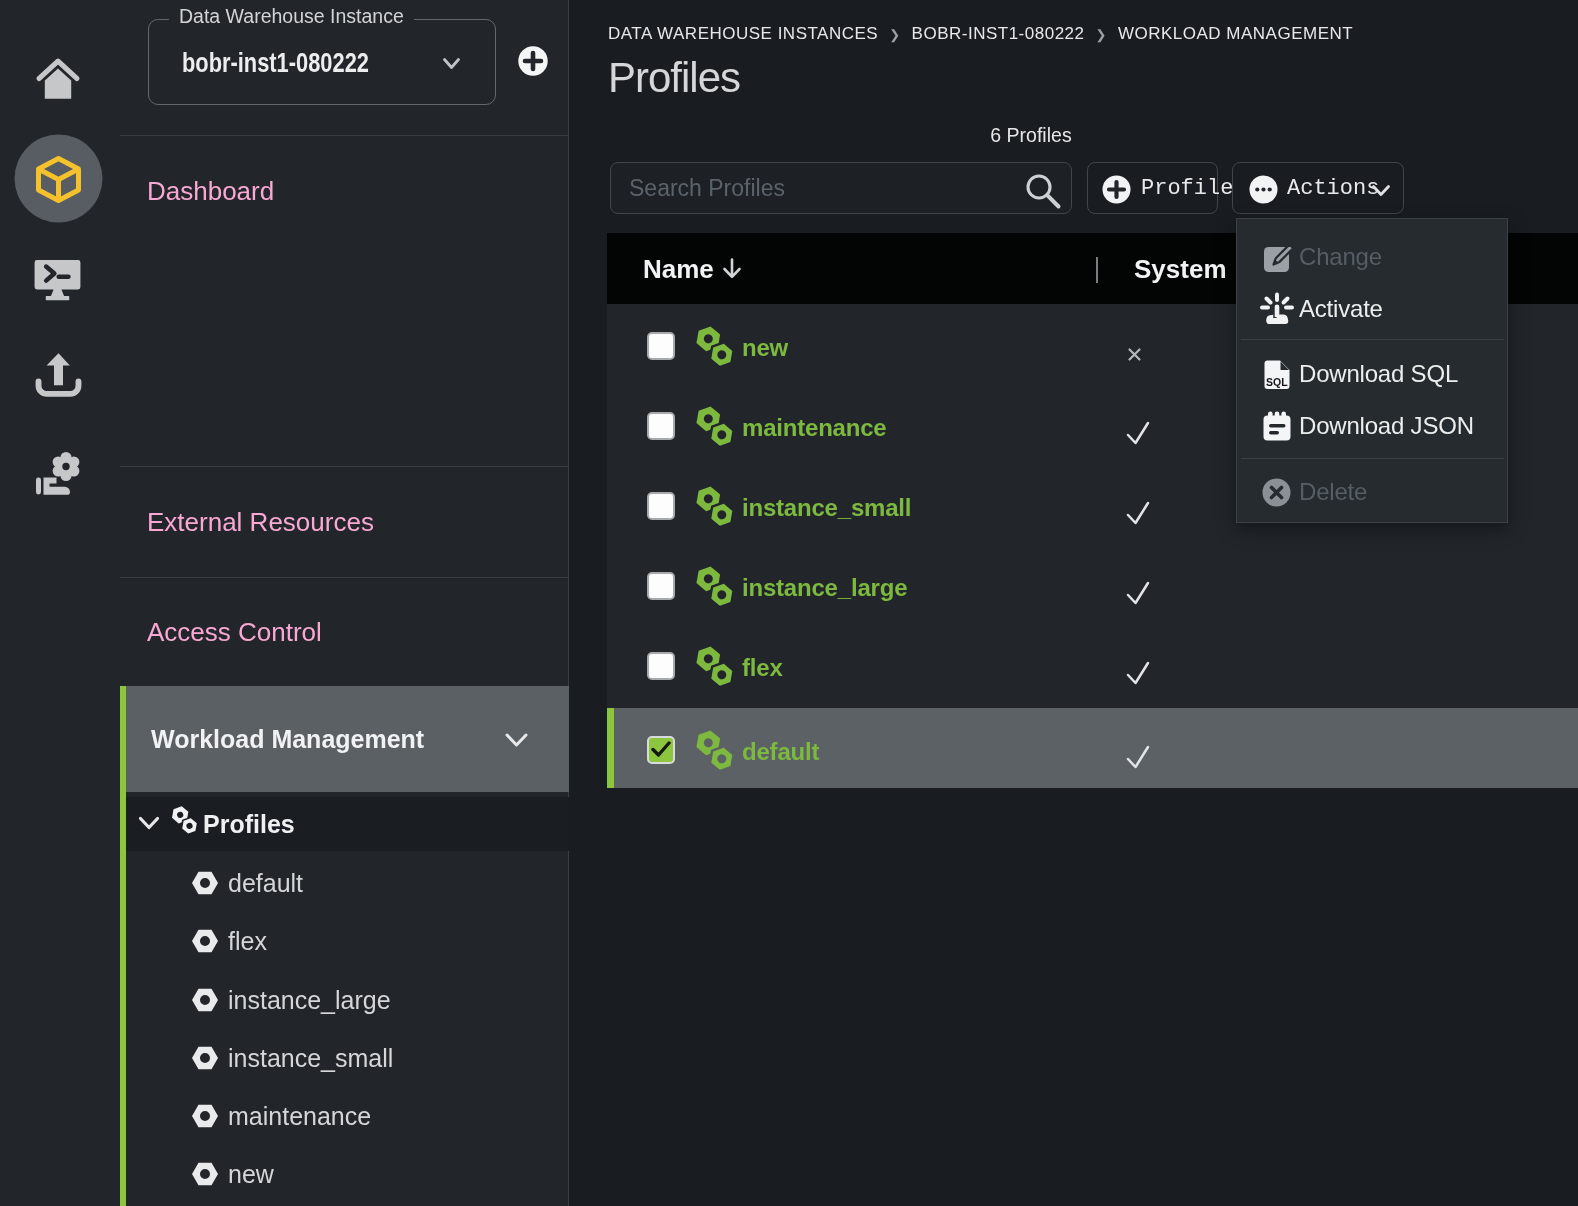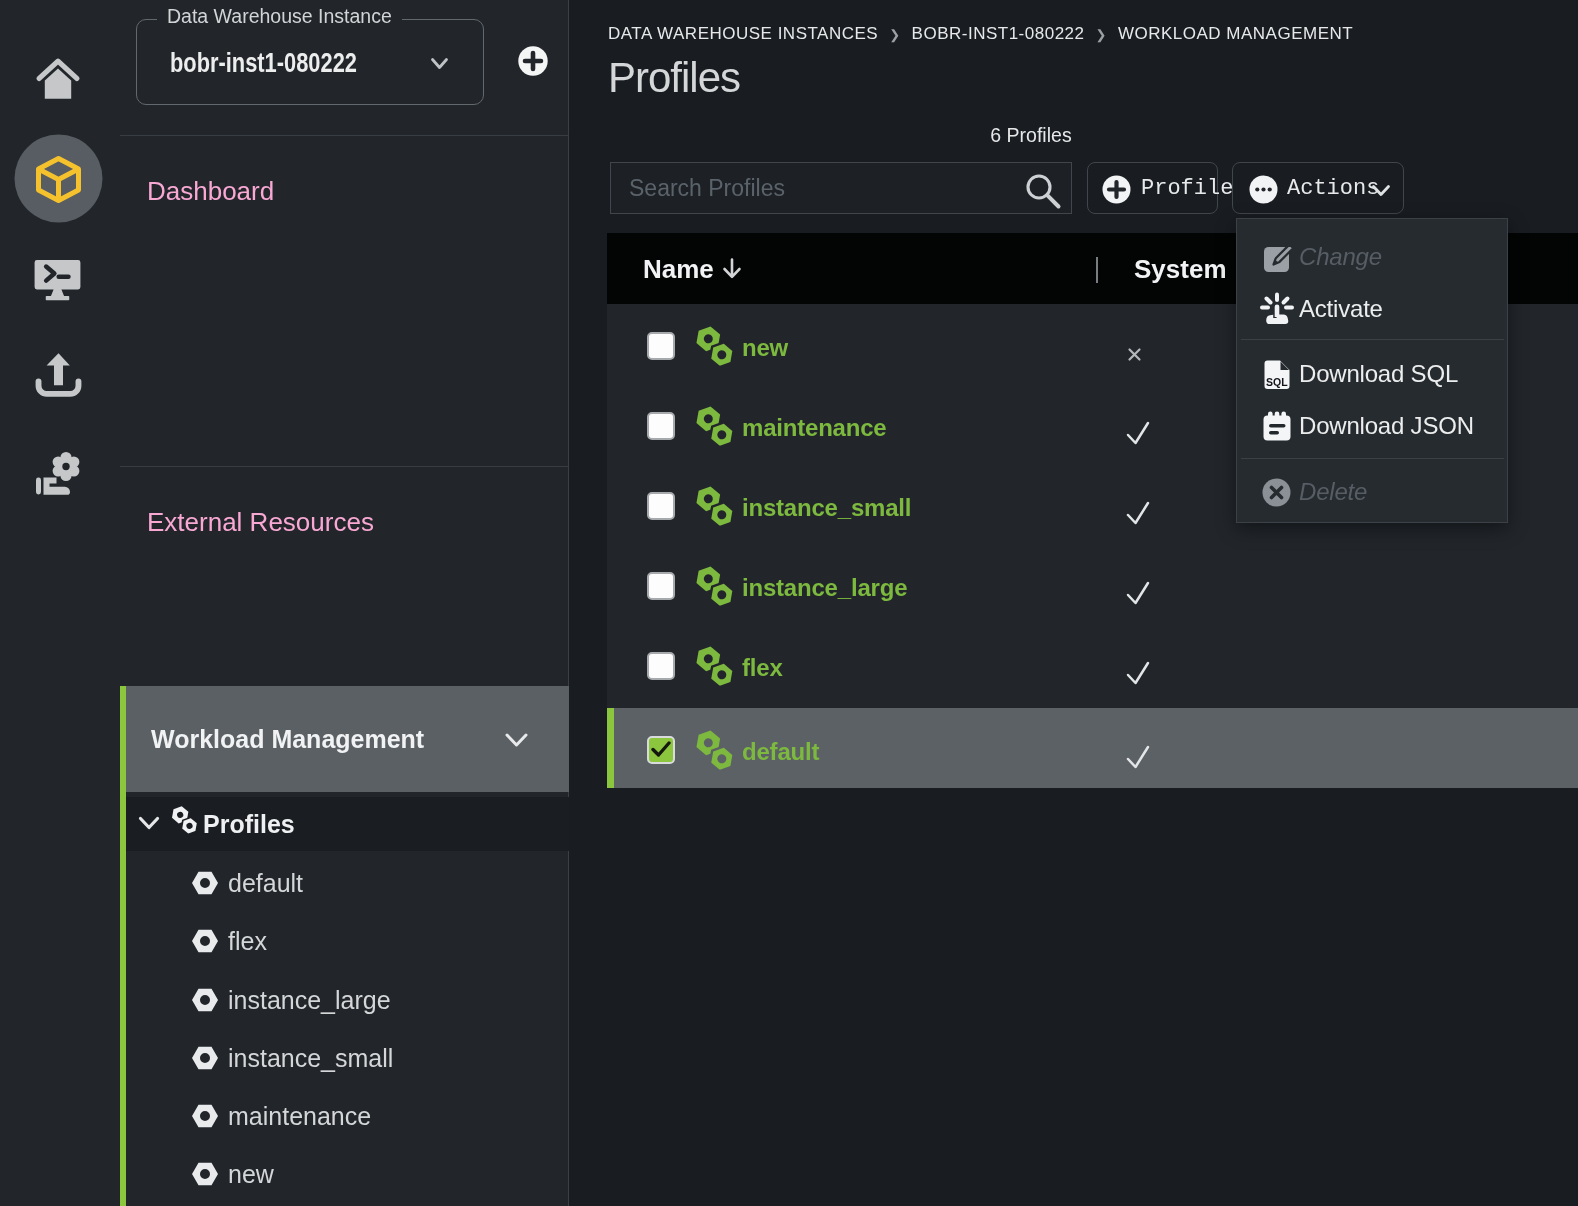--- a/index.html
+++ b/index.html
@@ -5,58 +5,58 @@
   * { margin:0; padding:0; box-sizing:border-box; }
   html,body { width:1578px; height:1206px; background:#191d22; font-family:"Liberation Sans",sans-serif; overflow:hidden; }
   .abs { position:absolute; }
   body { position:relative; }
 
   
   .rail { position:absolute; left:0; top:0; width:120px; height:1206px; background:#22262b; }
 
   
   .sidebar { position:absolute; left:120px; top:0; width:449px; height:1206px; background:#22262b; border-right:1px solid #3a4046; }
-  .fieldset { position:absolute; left:16px; top:19px; width:348px; height:86px; border:1px solid #61686e; border-radius:10px; }
+  .fieldset { position:absolute; left:28px; top:19px; width:348px; height:86px; border:1px solid #61686e; border-radius:10px; }
   .flabel { position:absolute; left:20px; top:-14px; background:#22262b; padding:0 10px; font-size:19.5px; line-height:21px; color:#d2d4d6; }
   .fvalue { position:absolute; left:33px; top:27px; font-size:28px; font-weight:bold; color:#eceded; transform:scaleX(0.78); transform-origin:0 0; white-space:nowrap; }
   .mi { position:absolute; left:0; width:449px; border-top:1px solid #383d43; color:#f9a8d4; font-size:26px; }
   .mi span { position:absolute; left:27px; top:50%; transform:translateY(-50%); }
   .wm { position:absolute; left:0; top:686px; width:449px; height:106px; background:#5b6065; }
   .wm span { position:absolute; left:31px; top:50%; transform:translateY(-50%); font-size:25px; font-weight:bold; color:#f1f2f3; }
   .profhdr { position:absolute; left:0; top:797px; width:449px; height:54px; background:#1a1e23; }
   .profhdr span { position:absolute; left:83px; top:50%; transform:translateY(-50%); font-size:25px; font-weight:bold; color:#eff0f1; }
   .titem { position:absolute; left:108px; font-size:25px; color:#d4d6d8; transform:translateY(-50%); }
   .nut { position:absolute; left:72px; width:26px; height:26px; margin-top:-13px; }
   .greenbar { position:absolute; left:0; top:686px; width:6px; height:520px; background:#8cc63f; }
 
   
   .crumb { position:absolute; left:608px; top:24px; font-size:17px; line-height:20px; color:#e7e8e9; letter-spacing:0.5px; }
   .crumb .sep { color:#9ba0a5; padding:0 11px; font-size:13px; }
   .title { position:absolute; left:608px; top:54px; font-size:42px; letter-spacing:-1px; color:#d4d6d8; }
   .count { position:absolute; left:608px; top:124px; width:846px; text-align:center; font-size:19.5px; color:#e6e7e8; }
 
-  .search { position:absolute; left:610px; top:162px; width:462px; height:52px; border:1px solid #40464c; border-radius:0; background:#1d2126; }
+  .search { position:absolute; left:610px; top:162px; width:462px; height:52px; border:1px solid #40464c; border-radius:8px; background:#1d2126; }
   .search span { position:absolute; left:18px; top:50%; transform:translateY(-50%); font-size:23px; color:#5a626a; }
   .btn { position:absolute; top:162px; height:52px; border:1px solid #40464c; border-radius:8px; color:#e8e9ea; font-size:22px; }
   .btn .lbl { position:absolute; top:50%; transform:translateY(-50%);font-family:Liberation Mono, monospace; }
 
   
   .thead { position:absolute; left:607px; top:233px; width:971px; height:71px; background:#030505; color:#f2f3f4; font-size:26px; font-weight:bold; }
   .trows { position:absolute; left:607px; top:304px; width:971px; height:484px; background:#22262b; }
   .trow { position:absolute; left:0; width:971px; height:80px; }
   .trow.sel { background:#5c6166; }
   .cbx { position:absolute; left:40px; top:28px; width:28px; height:28px; border-radius:5px; background:#fdfdfd; border:2px solid #a6aaad; }
   .rname { position:absolute; left:135px; top:calc(50% + 4px); transform:translateY(-50%); font-size:24px; font-weight:bold; color:#7cb93e; letter-spacing:-0.2px; }
   .hpx { position:absolute; left:88px; top:22px; width:42px; height:42px; }
   .greenbar2 { position:absolute; left:0; top:0; width:7px; height:80px; background:#8cc63f; }
 
   
   .dd { position:absolute; left:1236px; top:218px; width:272px; height:305px; background:#262b30; border:1px solid #3c4147; box-shadow:0 6px 18px rgba(0,0,0,0.45); }
   .dditem { position:absolute; left:62px; transform:translateY(-50%); font-size:24px; color:#eceded; letter-spacing:-0.2px; }
-  .dditem.dis { color:#565d64;font-style:italic; }
+  .dditem.dis { color:#565d64; }
   .ddsep { position:absolute; left:4px; width:263px; height:1px; background:#3a4046; }
 </style>
 </head>
 <body>
 <div class="rail">
 
   <svg class="abs" style="left:34px;top:56px" width="48" height="48" viewBox="0 0 24 24">
     <path d="M2.6 11.2 L12 2.6 L21.4 11.2" fill="none" stroke="#c5c7c8" stroke-width="2.6" stroke-linecap="round" stroke-linejoin="round"></path>
     <path d="M5.4 12.2 L12 6.2 L18.6 12.2 L18.6 21.4 L5.4 21.4 Z" fill="#c5c7c8"></path>
   </svg>
@@ -109,20 +109,23 @@
   <svg class="abs" style="left:398px;top:46px" width="30" height="30" viewBox="0 0 30 30">
     <circle cx="15" cy="15" r="14.7" fill="#f4f5f5"></circle>
     <path d="M15 7 v16 M7 15 h16" stroke="#22262b" stroke-width="4.6" stroke-linecap="round"></path>
   </svg>
   <div class="mi" style="top:135px;height:111px">
       <span>Dashboard</span>
     </div>
   <div class="mi" style="top:466px;height:111px">
       <span>External Resources</span>
     </div>
+  <div class="mi" style="top:577px;height:109px">
+      <span>Access Control</span>
+    </div>
   <div class="wm">
       <span>Workload Management</span>
     <svg class="abs" style="left:384px;top:46px" width="25" height="16" viewBox="0 0 25 16">
         <path d="M3 3 L12.5 13 L22 3" fill="none" stroke="#e8e9ea" stroke-width="3" stroke-linecap="round" stroke-linejoin="round"></path>
       </svg>
   </div>
   <div class="profhdr">
       <span>Profiles</span>
     <svg class="abs" style="left:18px;top:19px" width="22" height="15" viewBox="0 0 22 15">
         <path d="M2.5 2.5 L11 11.5 L19.5 2.5" fill="none" stroke="#e5e6e7" stroke-width="3.2" stroke-linecap="round" stroke-linejoin="round"></path>

